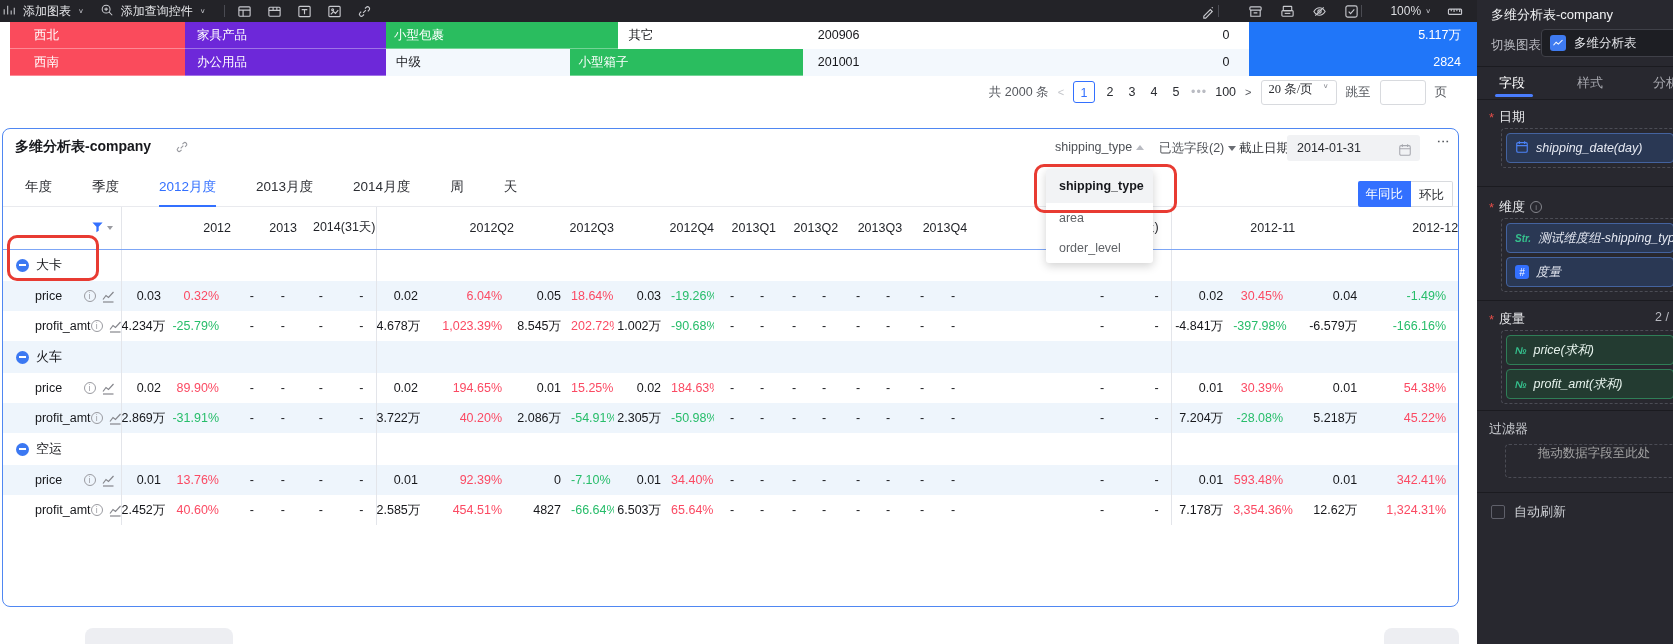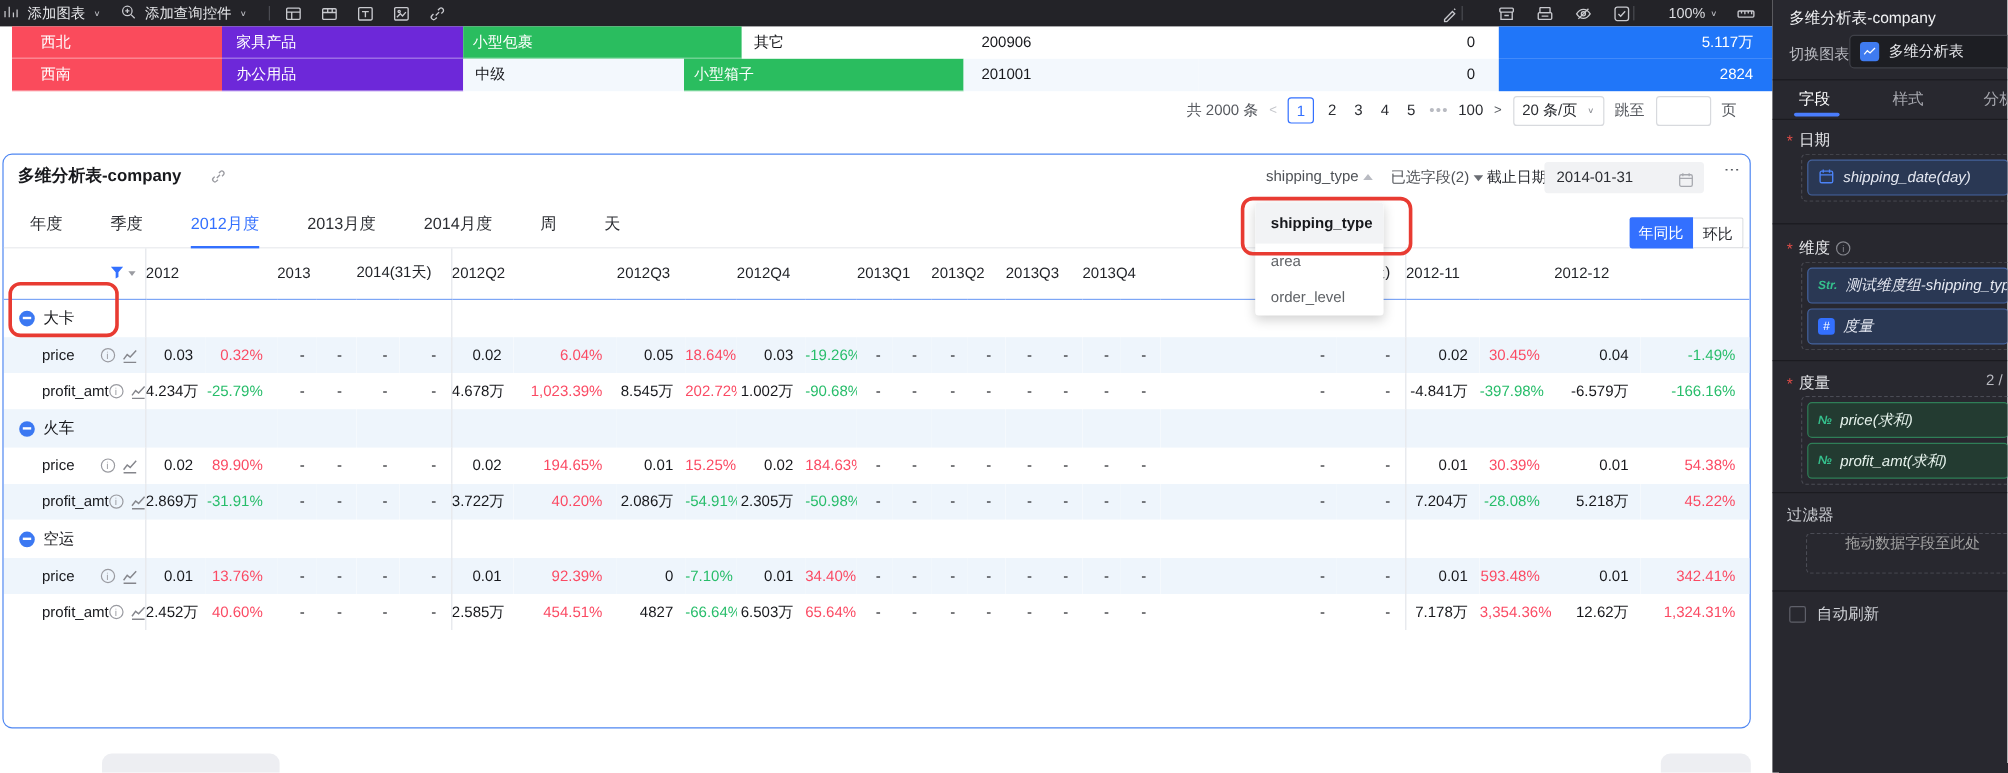--- a/index.html
+++ b/index.html
@@ -37,22 +37,22 @@
   
   .pagination { position:absolute; top:79px; right:226px; height:26px; display:flex; align-items:center;
     gap:9px; font-size:12.5px; color:#55585e; }
   .pg-arrow { font-size:11px; cursor:pointer; }
   .pg-prev { color:#c2c4c9; }
   .pg-next { color:#55585e; }
   .page-list { display:flex; align-items:center; gap:8px; }
   .pg-item { min-width:14px; height:22px; line-height:22px; text-align:center; color:#2a2c31; cursor:pointer; }
   .pg-item.active { width:22px; border:1px solid #3370ff; border-radius:3px; color:#3370ff; background:#fff; }
   .pg-item.dots { color:#b9bbc2; letter-spacing:1px; }
-  .pg-size { display:flex; align-items:center; justify-content:space-between; width:76px; height:25px;
-    border:1px solid #d8dade; border-radius:3px; padding:0 7px; cursor:pointer; color:#2a2c31; }
+  .pg-size { display:flex; align-items:flex-start; justify-content:space-between; width:76px; height:25px;
+    border:1px solid #d8dade; border-radius:3px; padding:0 7px; cursor:pointer; color:#2a2c31;font-family:Liberation Serif, serif; }
   .pg-size .caret { color:#8e9096; }
   .jump-input { width:46px; height:25px; border:1px solid #d8dade; border-radius:3px; outline:none; padding:0 6px; font-size:12.5px; }
 
   
   .card { position:absolute; left:2px; top:128px; width:1457px; height:479px; background:#fff;
     border:1px solid #4f87f2; border-radius:8px; overflow:hidden; }
   .card-title { position:absolute; left:12px; top:9px; font-size:14px; font-weight:bold; color:#17181c; }
   .edit-link { position:absolute; left:172px; top:11px; cursor:pointer; }
   .edit-link svg { stroke:#9a9ba1; fill:none; stroke-width:1.3; }
 
@@ -74,21 +74,21 @@
   .ctab { line-height:36px; font-size:13.5px; color:#2c2e33; margin-right:40px; cursor:pointer; border-bottom:2.5px solid transparent; }
   .ctab.active { color:#3370ff; border-bottom-color:#3370ff; }
   .toggle { position:absolute; right:5px; top:12px; display:flex; font-size:12.5px; height:26px; }
   .tg { line-height:26px; padding:0 8px; cursor:pointer; }
   .tg-yoy { background:#3370ff; color:#fff; border-radius:2px 0 0 2px; }
   .tg-mom { background:#fff; color:#2a2c31; border:1px solid #d8dade; border-left:none; border-radius:0 2px 2px 0; }
 
   
   .pivot-wrap { position:absolute; left:0; top:78px; }
   table.pivot { border-collapse:collapse; table-layout:fixed; width:1455px; font-size:12.5px; color:#17181c; }
-  .pivot th { height:42px; font-weight:500; text-align:left; vertical-align:middle;
+  .pivot th { height:42px; font-weight:500; text-align:right; vertical-align:middle;
     border-bottom:1px solid #7da6f6; color:#1f2126; overflow:hidden; white-space:nowrap; }
   .pivot th.rh { border-right:1px solid #e3e5ea; }
   .pivot th.hid { text-align:right; padding-right:12px; }
   .pivot td { height:30px; padding:0; overflow:hidden; white-space:nowrap; }
   .pivot tr.grp td { height:32px;margin-top:36px; }
   .pivot .sep { border-right:1px solid #e3e5ea; }
   .pivot td.rh { border-right:1px solid #e3e5ea; }
   .pivot tr.stripe { background:#eef5fc; }
   .pivot td.v { text-align:right; padding-right:10px; }
   .pivot td.p { text-align:right; padding-right:12px; }

